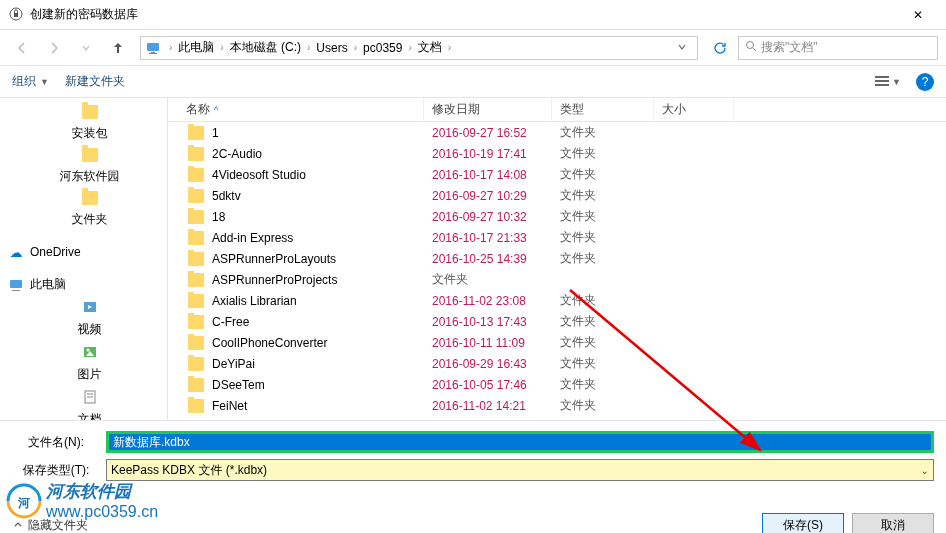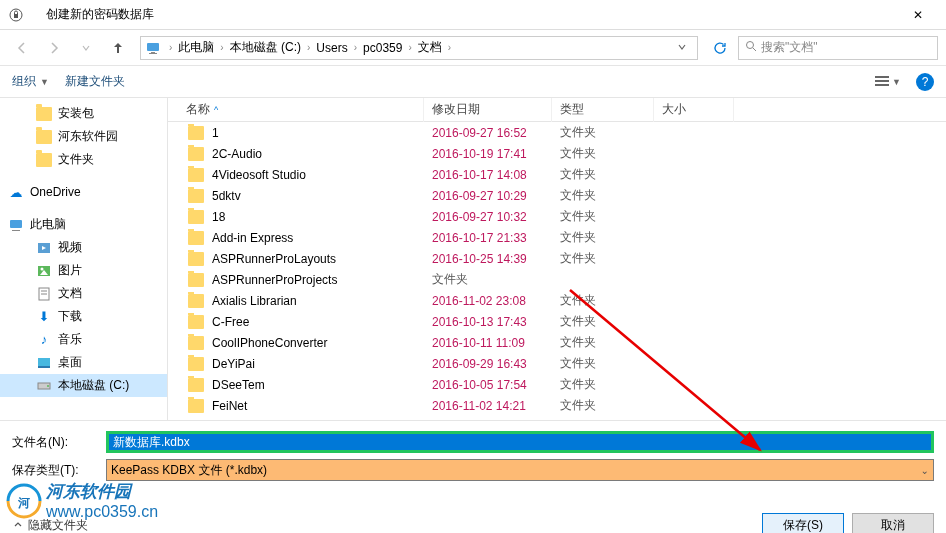--- a/index.html
+++ b/index.html
@@ -1,19 +1,19 @@
 <!DOCTYPE html>
 <html><head>
   <meta charset="utf-8">
   <style>
     * { box-sizing: border-box; margin: 0; padding: 0; font-family: "Microsoft YaHei", "Segoe UI", sans-serif; font-size: 12px; }
     body { background: #fff; width: 946px; height: 533px; overflow: hidden; position: relative; }
     
     .titlebar { height: 30px; background: #fff; border-bottom: 1px solid #ddd; display: flex; align-items: center; padding: 0 8px; justify-content: space-between; }
-    .titlebar-left { display: flex; align-items: center; gap: 22px; }
+    .titlebar-left { display: flex; align-items: flex-start; gap: 6px; }
     .lock-icon { width: 16px; height: 16px; display: inline-flex; align-items: center; justify-content: center; }
     .title-text { font-size: 12px; }
     .close-btn { width: 40px; height: 30px; display: flex; align-items: center; justify-content: center; cursor: pointer; }
     
     .navbar { height: 36px; display: flex; align-items: center; padding: 4px 8px; gap: 4px; border-bottom: 1px solid #e5e5e5; }
     .nav-btn { width: 28px; height: 28px; display: flex; align-items: center; justify-content: center; border: none; background: transparent; cursor: pointer; color: #555; }
     .nav-btn:disabled { color: #bbb; }
     .nav-btn.enabled { color: #0078d7; }
     .breadcrumb-bar { flex: 1; height: 24px; border: 1px solid #ccc; display: flex; align-items: center; padding: 0 4px; margin: 0 4px; background: #fff; }
     .bc-icon { width: 16px; height: 16px; margin-right: 4px; }
@@ -28,21 +28,21 @@
     .tb-item { display: flex; align-items: center; gap: 4px; color: #1e4e79; cursor: pointer; }
     .tb-dropdown { font-size: 9px; color: #666; }
     .tb-right { margin-left: auto; display: flex; gap: 8px; align-items: center; }
     .view-btn { display: flex; align-items: center; gap: 2px; padding: 2px 6px; border: 1px solid transparent; }
     .help-icon { width: 18px; height: 18px; border-radius: 50%; background: #0078d7; color: #fff; display: flex; align-items: center; justify-content: center; font-size: 11px; }
     
     .main { display: flex; height: 322px; }
     .sidebar { width: 168px; border-right: 1px solid #e5e5e5; overflow-y: auto; padding: 4px 0; }
     .tree-item { display: flex; align-items: center; padding: 3px 4px 3px 24px; gap: 6px; cursor: pointer; white-space: nowrap; }
     .tree-item.l0 { padding-left: 8px; }
-    .tree-item.l1 { padding-left: 36px; }
+    .tree-item.l1 { padding-left: 16px; flex-direction: column; }
     .tree-item.selected { background: #cce8ff; }
     .folder-ico { width: 16px; height: 14px; background: #ffd86b; border-radius: 1px; display: inline-block; position: relative; }
     .folder-ico::before { content: ''; position: absolute; top: -3px; left: 0; width: 6px; height: 3px; background: #ffd86b; border-radius: 1px 1px 0 0; }
     .special-ico { width: 16px; height: 16px; display: inline-flex; align-items: center; justify-content: center; font-size: 13px; }
     
     .filelist { flex: 1; overflow-y: auto; position: relative; }
     .fl-header { display: flex; border-bottom: 1px solid #e5e5e5; position: sticky; top: 0; background: #fff; height: 24px; align-items: center; }
     .fl-col { padding: 4px 8px; color: #444; border-right: 1px solid #f0f0f0; cursor: pointer; }
     .fl-col.name { width: 256px; padding-left: 18px; }
     .fl-col.date { width: 128px; }
@@ -51,24 +51,24 @@
     .sort-arrow { font-size: 9px; color: #0078d7; margin-left: 4px; }
     .fl-row { display: flex; align-items: center; height: 21px; cursor: pointer; }
     .fl-cell { padding: 2px 8px; overflow: hidden; white-space: nowrap; }
     .fl-cell.name { width: 256px; display: flex; align-items: center; gap: 8px; padding-left: 20px; }
     .fl-cell.date { width: 128px; color: #be185d; }
     .fl-cell.type { width: 102px; color: #555; }
     .fl-cell.size { width: 80px; }
     
     .bottom { padding: 10px 12px 12px 12px; border-top: 1px solid #e5e5e5; }
     .form-row { display: flex; align-items: center; margin-bottom: 6px; }
-    .form-label { width: 94px; text-align: left; padding-right: 6px; }
+    .form-label { width: 94px; text-align: center; padding-right: 6px; }
     .form-input { flex: 1; height: 22px; border: 3px solid #22c55e; padding: 0 4px; background: #fff; }
     .form-input.selected { background: #0078d7; color: #fff; }
-    .form-select { flex: 1; height: 22px; border: 1px solid #7a7a7a; padding: 0 4px; background: #fdba74; display: flex; align-items: center; justify-content: space-between; gap: 16px; }
+    .form-select { flex: 1; height: 22px; border: 1px solid #7a7a7a; padding: 0 4px; background: #fef9c3; display: flex; align-items: center; justify-content: space-between; gap: 16px; }
     .sel-arrow { color: #555; font-size: 10px; }
     
     .footer { display: flex; justify-content: space-between; align-items: center; margin-top: 32px; }
     .hide-folders { display: flex; align-items: center; gap: 4px; cursor: pointer; color: #333; }
     .btn-group { display: flex; gap: 8px; }
     .btn { width: 82px; height: 24px; border: 1px solid #adadad; background: #e1e1e1; cursor: pointer; display: flex; align-items: center; justify-content: center; }
     .btn.primary { border: 1px solid #0078d7; background: #e5f1fb; }
     
     .arrow-annotation { position: absolute; pointer-events: none; z-index: 100; }
     
@@ -384,21 +384,21 @@
           </div>
           <div class="fl-cell date">2016-09-29 16:43</div>
           <div class="fl-cell type">文件夹</div>
           <div class="fl-cell size"></div>
         </div>
         <div class="fl-row">
           <div class="fl-cell name">
             <span class="folder-ico"></span>
             <span>DSeeTem</span>
           </div>
-          <div class="fl-cell date">2016-10-05 17:54</div>
+          <div class="fl-cell date">2016-10-05 17:46</div>
           <div class="fl-cell type">文件夹</div>
           <div class="fl-cell size"></div>
         </div>
         <div class="fl-row">
           <div class="fl-cell name">
             <span class="folder-ico"></span>
             <span>FeiNet</span>
           </div>
           <div class="fl-cell date">2016-11-02 14:21</div>
           <div class="fl-cell type">文件夹</div>

